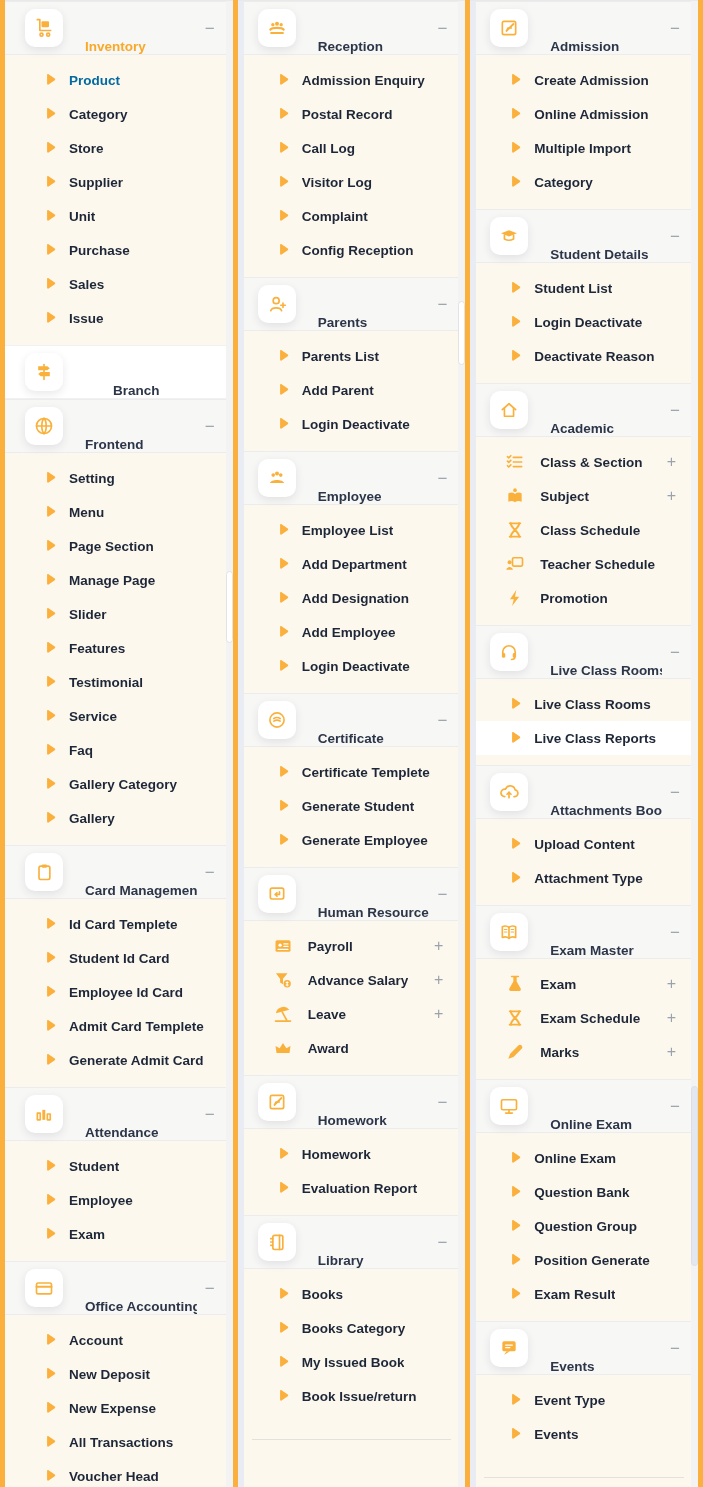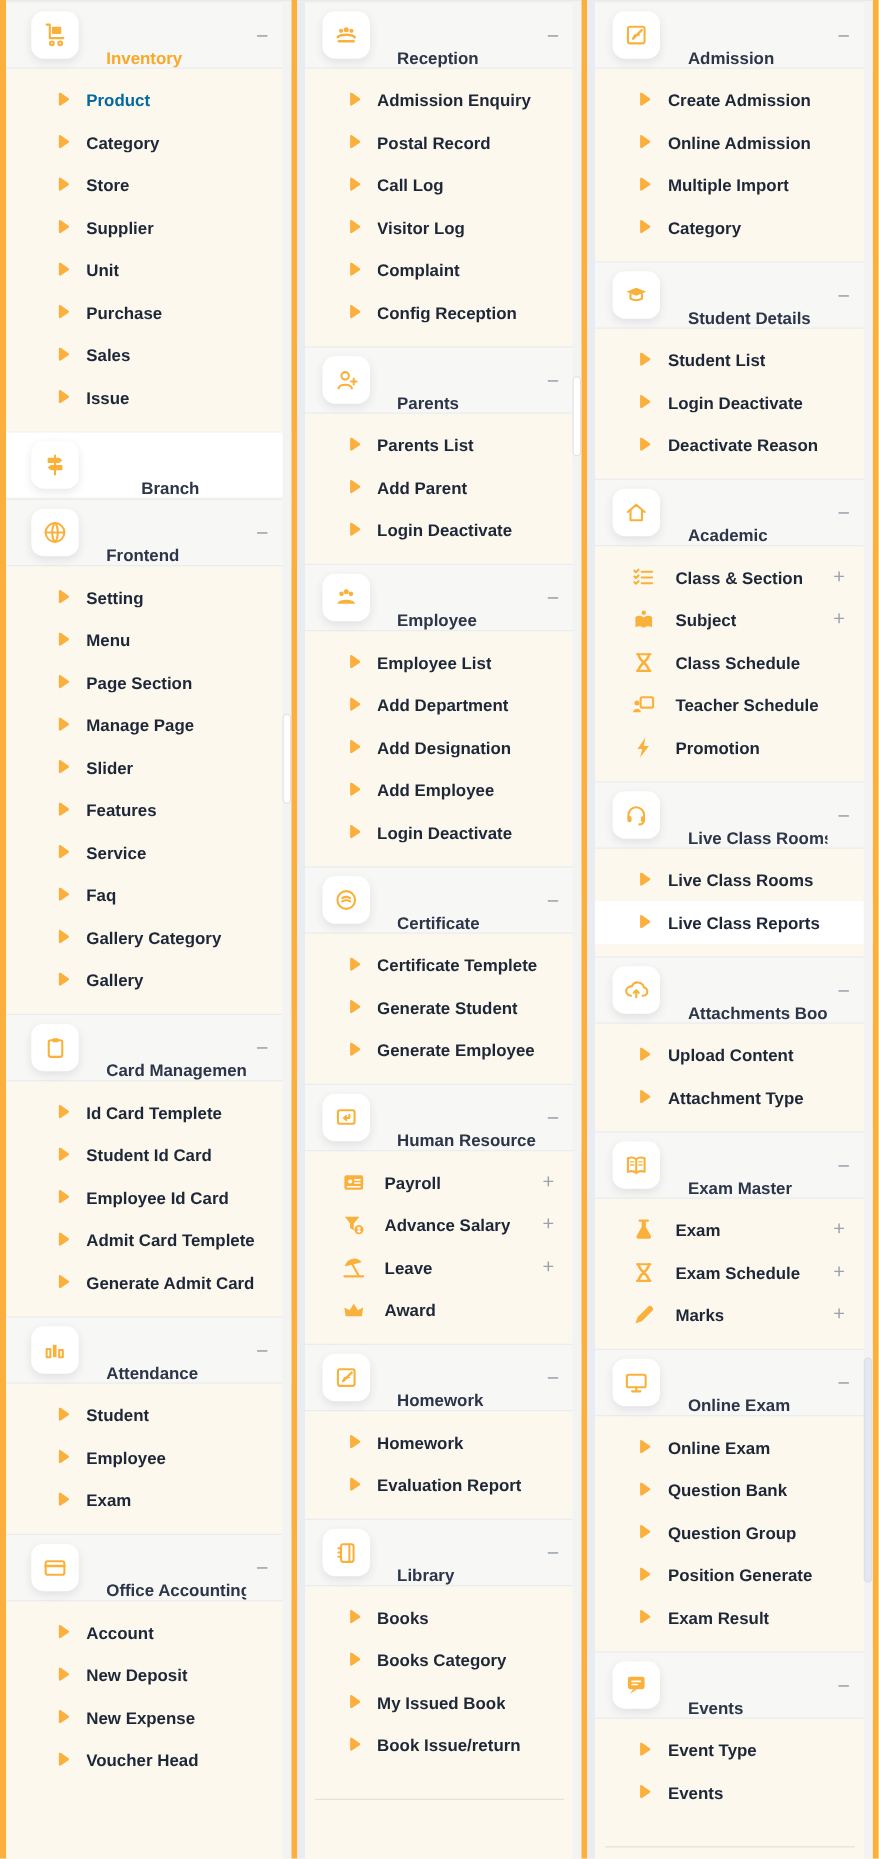--- a/index.html
+++ b/index.html
@@ -212,20 +212,28 @@
             </svg>
           </span>
           <span class="item-label">Features</span>
         </div>
         <div class="menu-item">
           <span class="bullet">
             <svg viewBox="0 0 12 14" fill="currentColor">
               <path d="M2 1.2c0-.9 1-1.4 1.7-.9l7.3 5c.7.5.7 1.4 0 1.9l-7.3 5c-.7.5-1.7 0-1.7-.9z"></path>
             </svg>
           </span>
+          <span class="item-label">Testimonial</span>
+        </div>
+        <div class="menu-item">
+          <span class="bullet">
+            <svg viewBox="0 0 12 14" fill="currentColor">
+              <path d="M2 1.2c0-.9 1-1.4 1.7-.9l7.3 5c.7.5.7 1.4 0 1.9l-7.3 5c-.7.5-1.7 0-1.7-.9z"></path>
+            </svg>
+          </span>
           <span class="item-label">Service</span>
         </div>
         <div class="menu-item">
           <span class="bullet">
             <svg viewBox="0 0 12 14" fill="currentColor">
               <path d="M2 1.2c0-.9 1-1.4 1.7-.9l7.3 5c.7.5.7 1.4 0 1.9l-7.3 5c-.7.5-1.7 0-1.7-.9z"></path>
             </svg>
           </span>
           <span class="item-label">Faq</span>
         </div>
@@ -362,20 +370,28 @@
           </span>
           <span class="item-label">New Deposit</span>
         </div>
         <div class="menu-item">
           <span class="bullet">
             <svg viewBox="0 0 12 14" fill="currentColor">
               <path d="M2 1.2c0-.9 1-1.4 1.7-.9l7.3 5c.7.5.7 1.4 0 1.9l-7.3 5c-.7.5-1.7 0-1.7-.9z"></path>
             </svg>
           </span>
           <span class="item-label">New Expense</span>
+        </div>
+        <div class="menu-item">
+          <span class="bullet">
+            <svg viewBox="0 0 12 14" fill="currentColor">
+              <path d="M2 1.2c0-.9 1-1.4 1.7-.9l7.3 5c.7.5.7 1.4 0 1.9l-7.3 5c-.7.5-1.7 0-1.7-.9z"></path>
+            </svg>
+          </span>
+          <span class="item-label">All Transactions</span>
         </div>
         <div class="menu-item">
           <span class="bullet">
             <svg viewBox="0 0 12 14" fill="currentColor">
               <path d="M2 1.2c0-.9 1-1.4 1.7-.9l7.3 5c.7.5.7 1.4 0 1.9l-7.3 5c-.7.5-1.7 0-1.7-.9z"></path>
             </svg>
           </span>
           <span class="item-label">Voucher Head</span>
         </div>
       </div>

